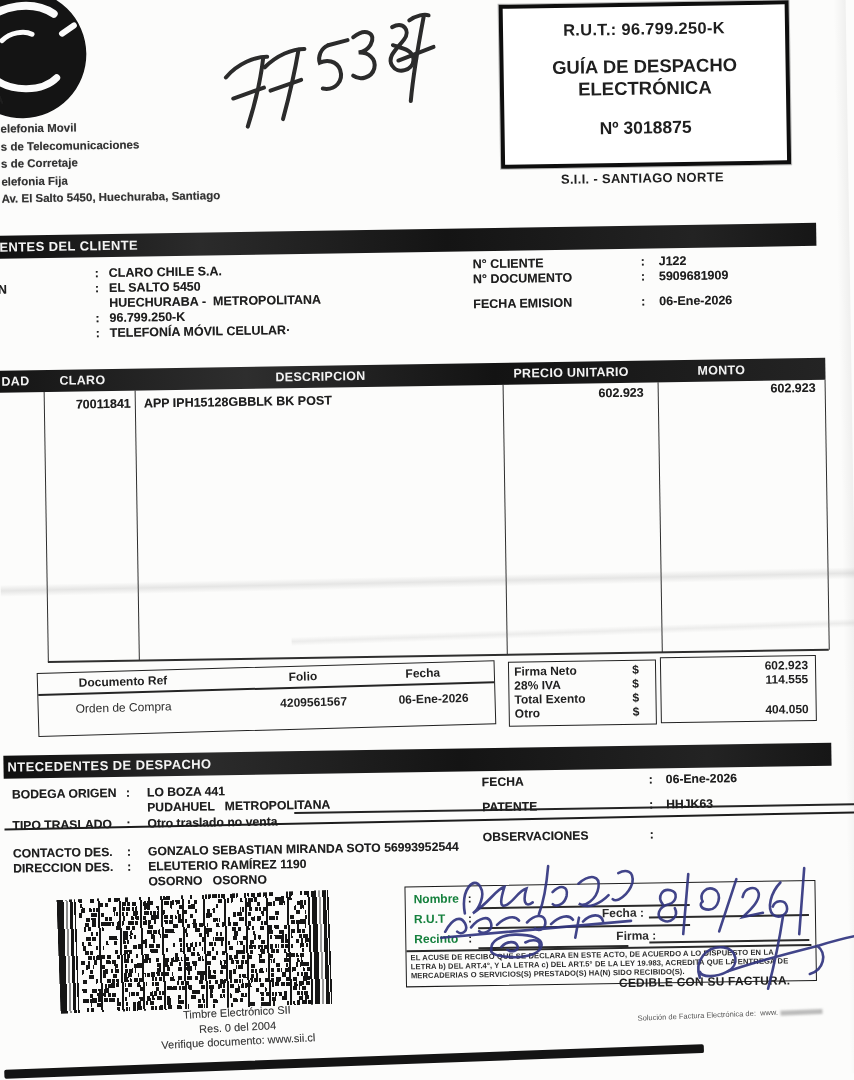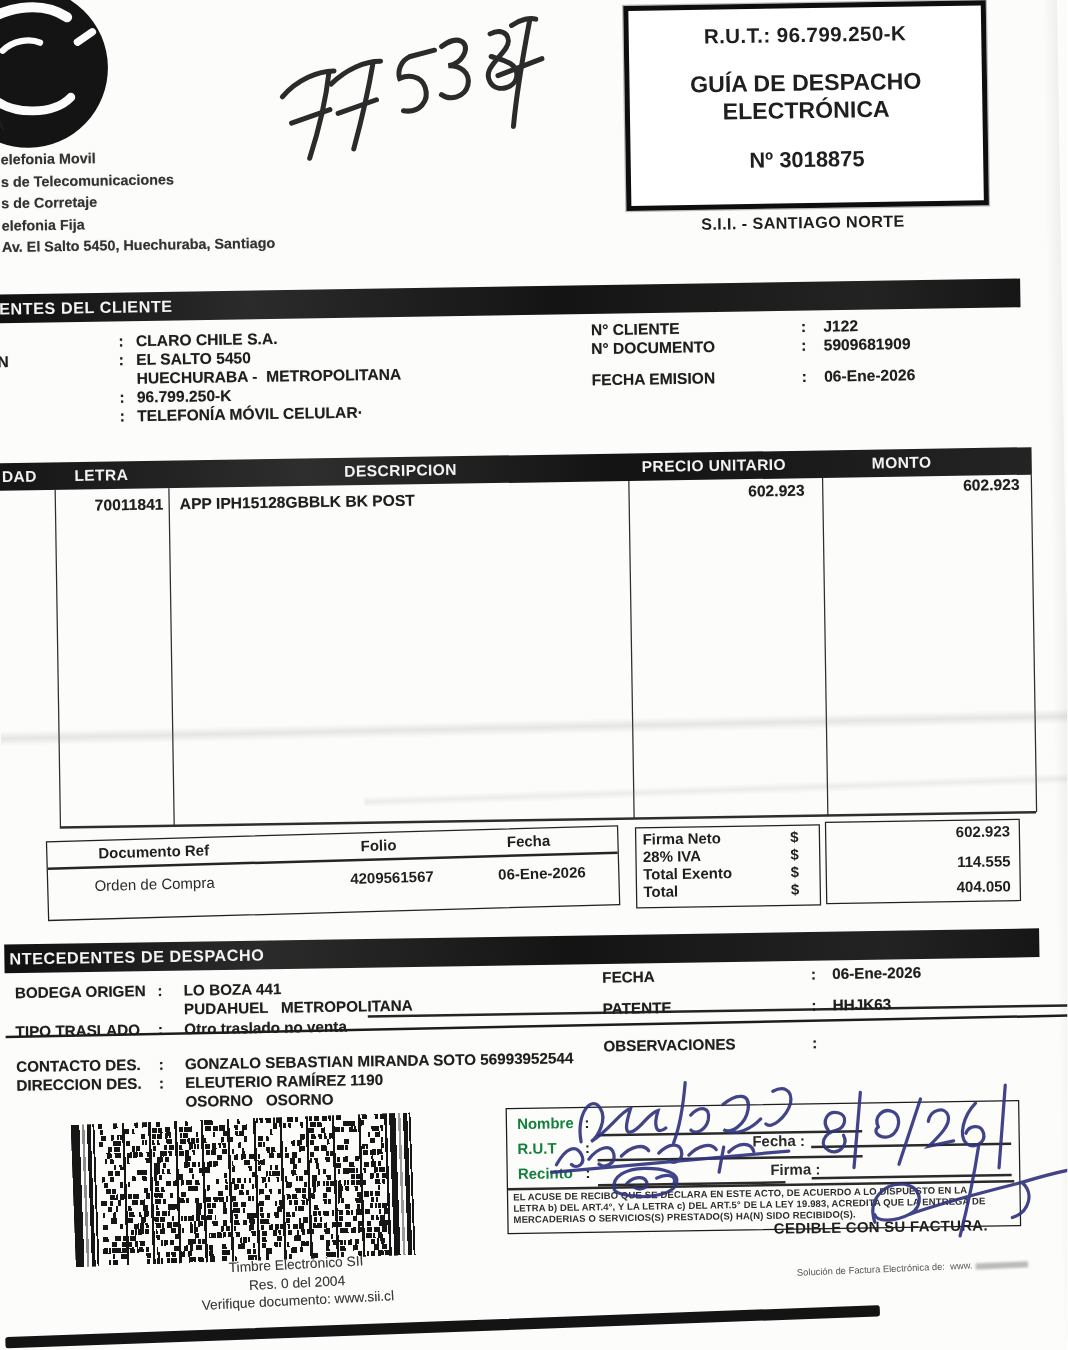--- a/index.html
+++ b/index.html
@@ -209,21 +209,21 @@
         <span class="val">5909681909</span>
     </div>
     <div class="abs mrow b" style="top:298px">
       <span class="lab">FECHA EMISION</span>
         <span class="sep">:</span>
         <span class="val">06-Ene-2026</span>
     </div>
 
     <div class="abs items-bar">
       <span style="left:4px">DAD</span>
-      <span style="left:62px">LETRA</span>
+      <span style="left:62px">CLARO</span>
       <span style="left:278px">DESCRIPCION</span>
       <span style="left:516px">PRECIO UNITARIO</span>
       <span style="left:700px">MONTO</span>
     </div>
     <div class="abs vl" style="left:46px"></div>
     <div class="abs vl" style="left:137px"></div>
     <div class="abs vl" style="left:505px"></div>
     <div class="abs vl" style="left:660px"></div>
     <div class="abs vl" style="left:827px"></div>
     <div class="abs hl-bottom"></div>
@@ -243,25 +243,25 @@
       <div class="uline"></div>
       <div class="vv v-doc">Orden de Compra</div>
       <div class="vv v-folio">4209561567</div>
       <div class="vv v-fecha">06-Ene-2026</div>
     </div>
 
     <div class="abs tot-a">
       <div class="trow" style="top:2px"><span>Firma Neto</span><span class="cur">$</span></div>
       <div class="trow" style="top:16px"><span>28% IVA</span><span class="cur">$</span></div>
       <div class="trow" style="top:30px"><span>Total Exento</span><span class="cur">$</span></div>
-      <div class="trow" style="top:44px"><span>Total</span><span class="cur">$</span></div>
+      <div class="trow" style="top:44px"><span>Otro</span><span class="cur">$</span></div>
     </div>
     <div class="abs tot-b">
       <div class="tval" style="top:2px">602.923</div>
-      <div class="tval" style="top:26px">114.555</div>
+      <div class="tval" style="top:16px">114.555</div>
       <div class="tval" style="top:30px"></div>
       <div class="tval" style="top:46px">404.050</div>
     </div>
 
     <div class="abs bar bar-dispatch">
       <span>NTECEDENTES DE DESPACHO</span>
     </div>
 
     <div class="abs drow b" style="top:781px">
       <span class="lab">BODEGA ORIGEN</span>

